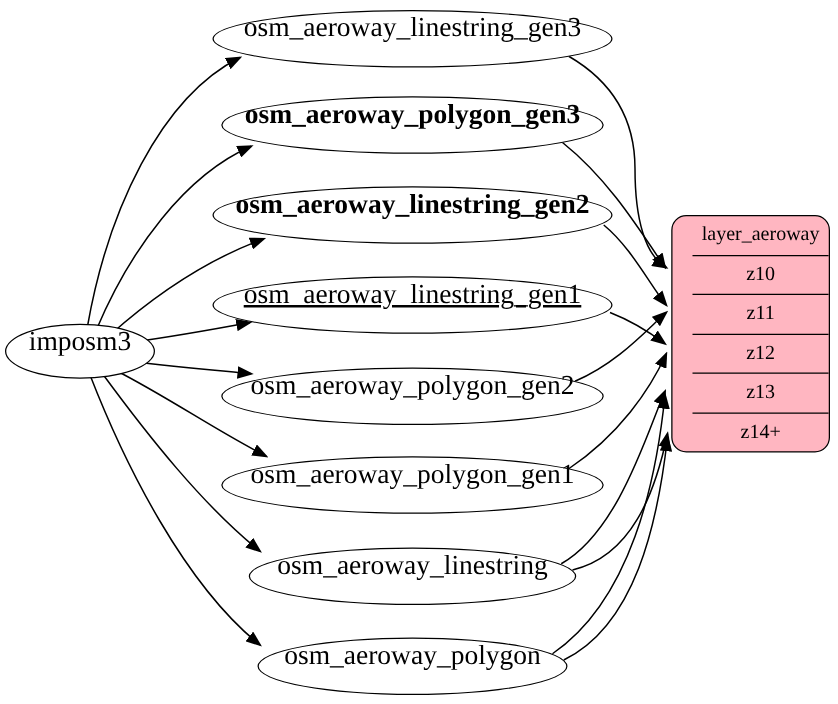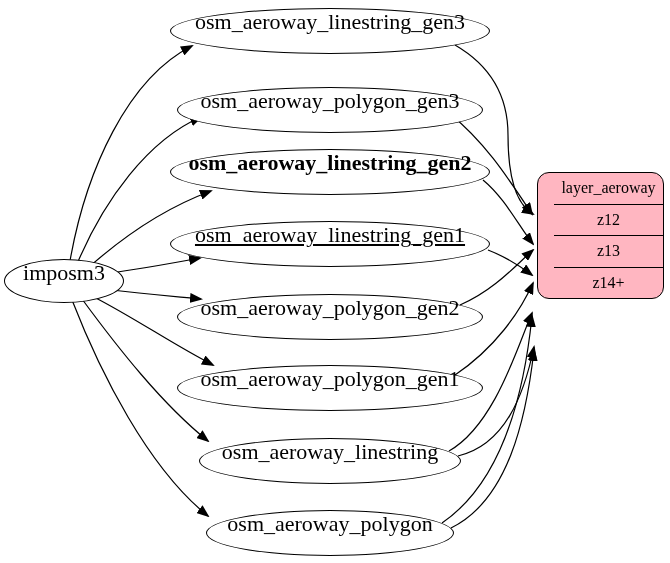--- a/index.html
+++ b/index.html
@@ -29,21 +29,21 @@
     border-radius: 50%;
     background: var(--node-fill, #ffffff);
     display: flex;
     align-items: flex-start;
     justify-content: center;
     font-size: 22px;
     white-space: nowrap;
   }
   .n-src { left: 4px;   top: 259px; width: 120px; height: 44px; }
   .n1    { left: 170px; top: 8px;   width: 320px; height: 46px; }
-  .n2    { left: 177px; top: 87px;  width: 306px; height: 46px; }
+  .n2    { left: 177px; top: 77px;  width: 306px; height: 46px; font-weight: bold; }
   .n3    { left: 170px; top: 149px; width: 320px; height: 46px; font-weight: bold; }
   .n4    { left: 170px; top: 221px; width: 320px; height: 46px; text-decoration: underline; }
   .n5    { left: 177px; top: 294px; width: 306px; height: 46px; }
   .n6    { left: 177px; top: 365px; width: 306px; height: 46px; }
   .n7    { left: 199px; top: 438px; width: 262px; height: 46px; }
   .n8    { left: 206px; top: 510px; width: 248px; height: 46px; }
   .record {
     position: absolute;
     left: 537px; top: 172px;
     width: 127px;
@@ -120,18 +120,20 @@
   </div>
   <div class="node n7">
     <span>osm_aeroway_linestring</span>
   </div>
   <div class="node n8">
     <span>osm_aeroway_polygon</span>
   </div>
 
   <div class="record">
     <div class="record-row">layer_aeroway</div>
+    <div class="record-row">z10</div>
+    <div class="record-row">z11</div>
     <div class="record-row">z12</div>
     <div class="record-row">z13</div>
     <div class="record-row">z14+</div>
   </div>
 
 </div>
 
 </body></html>

